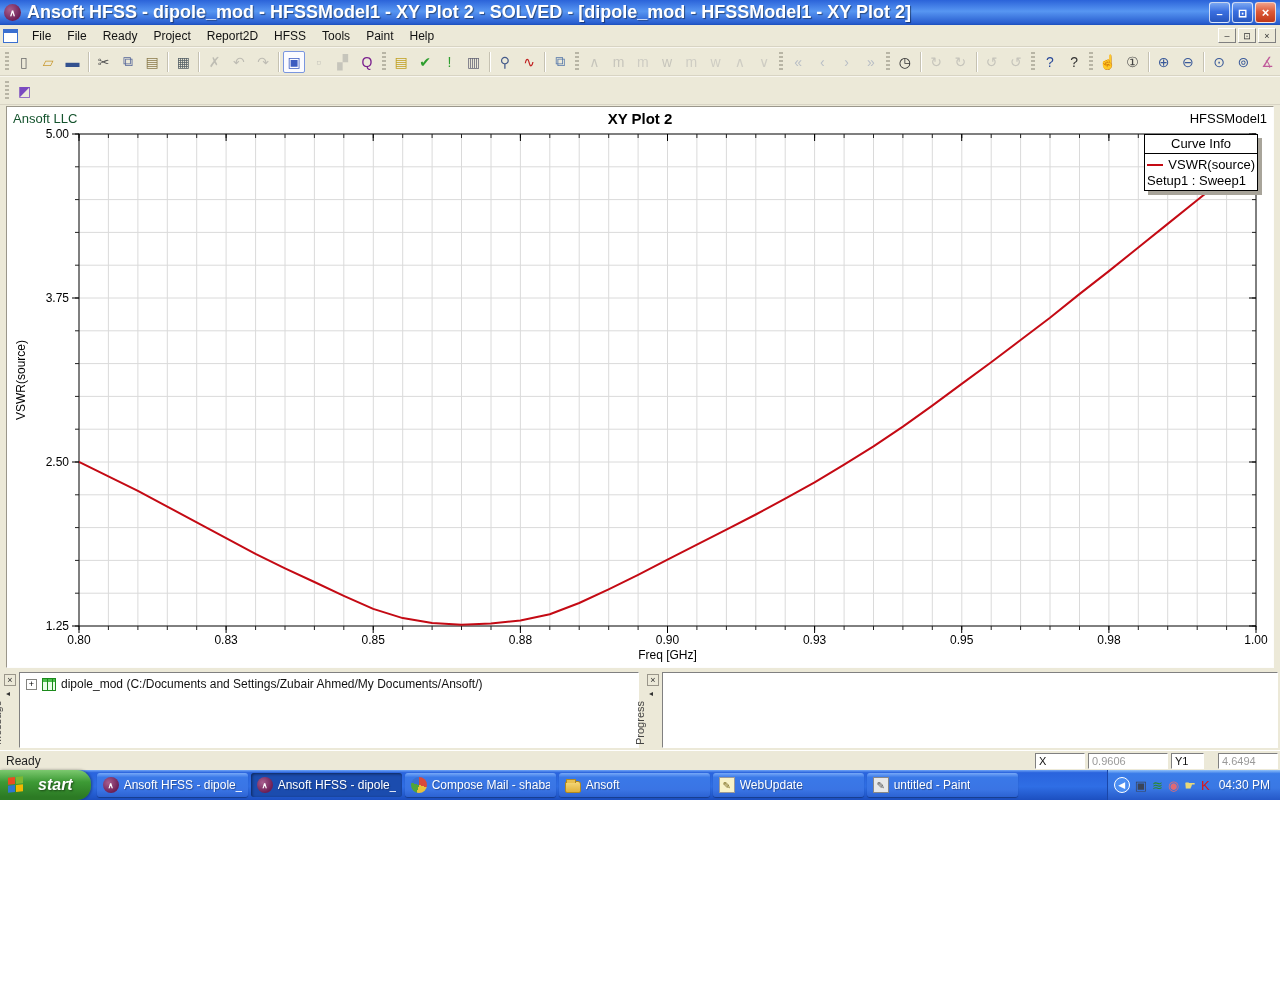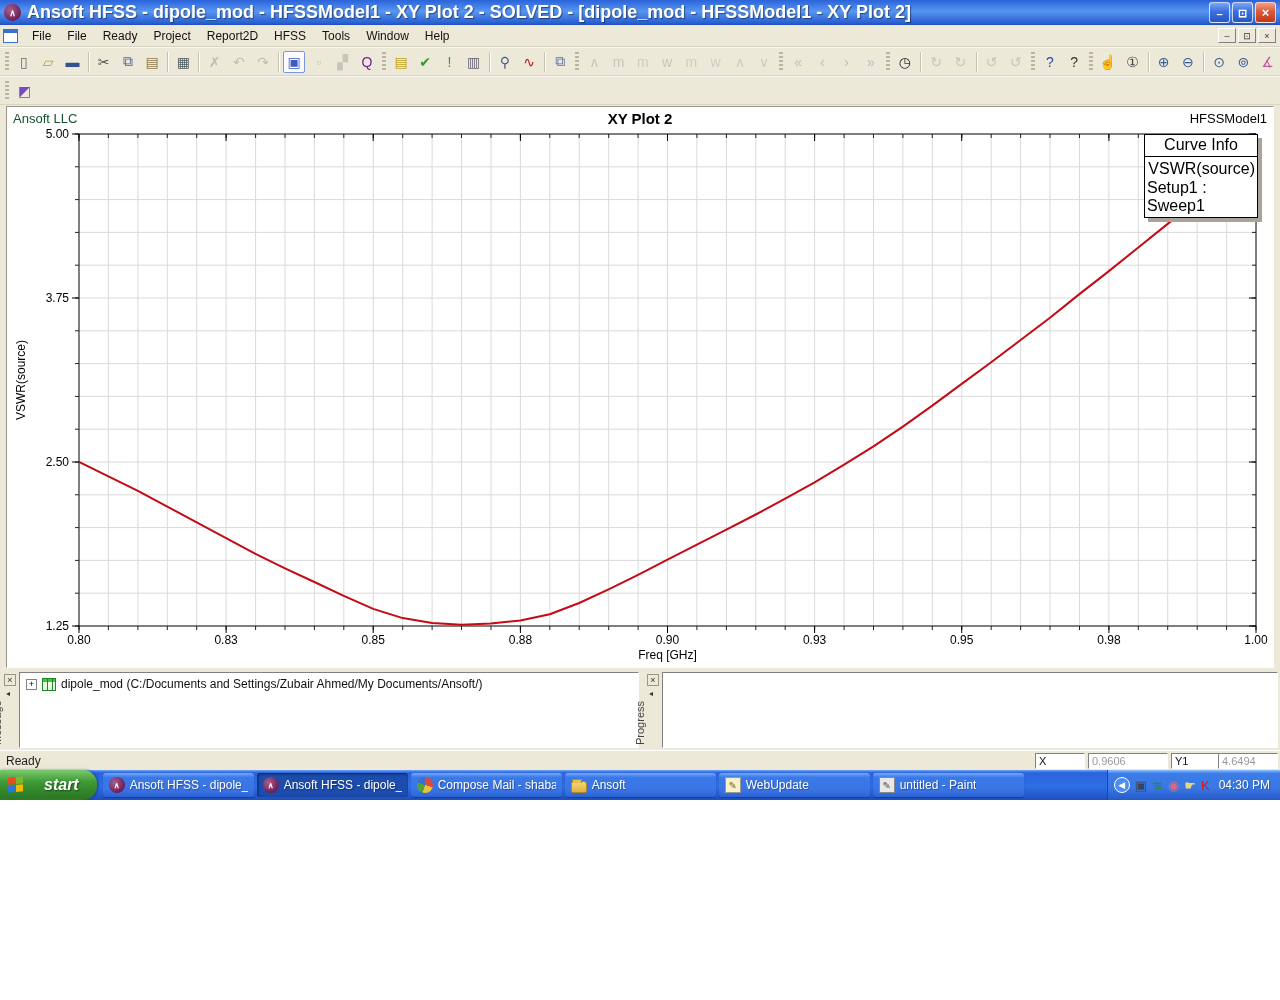--- a/index.html
+++ b/index.html
@@ -43,21 +43,21 @@
   .tbico.dis { opacity:.45; }
 
   
   .plot { position:absolute; left:6px; top:106px; width:1268px; height:562px; background:#fff;
     border:1px solid; border-color:#9a968a #fdfdfd #fdfdfd #9a968a; }
   .plot-company { position:absolute; left:6px; top:4px; font-size:13px; color:#14532d; }
   .plot-title { position:absolute; left:0; right:0; top:3px; text-align:center; font-size:15px; font-weight:bold; color:#000; }
   .plot-model { position:absolute; right:6px; top:4px; font-size:13px; color:#000; }
   #plot-svg { position:absolute; left:0; top:0; }
   .legend { position:absolute; left:1137px; top:27px; width:114px; background:#fff; border:1px solid #000;
-    box-shadow:4px 4px 0 #a8a49a; font-size:16px; color:#000; }
+    box-shadow:4px 4px 0 #a8a49a; font-size:13px; color:#000; }
   .legend-title { text-align:center; border-bottom:1px solid #000; padding:1px 0 2px; }
   .legend-series { display:flex; align-items:center; justify-content:flex-end; gap:5px; padding:3px 2px 1px; }
   .legend-line { width:24px; height:2px; background:#c40a14; display:inline-block; }
   .legend-sweep { padding:0 2px 2px; }
 
   
   .dock { position:absolute; top:672px; height:76px; }
   #dock-left { left:2px; width:637px; }
   #dock-right { left:645px; width:633px; }
   .dock-strip { position:absolute; left:0; top:0; width:17px; height:76px; background:#ece9d8; }
@@ -81,21 +81,21 @@
   .statusbar { position:absolute; left:0; top:750px; width:1280px; height:20px; background:#ece9d8;
     border-top:1px solid #fff; font-size:12px; color:#222; }
   .status-ready { position:absolute; left:6px; top:3px; }
   .sbox { position:absolute; top:2px; height:16px; background:#fff; border:1px solid; border-color:#808080 #fff #fff #808080;
     font-size:11px; padding:1px 3px; color:#111; }
   .sbox.val { color:#9a9a9a; }
 
   
   .taskbar { position:absolute; left:0; top:770px; width:1280px; height:30px;
     background:linear-gradient(180deg,#6fa5f7 0%,#2a64dd 9%,#2f6ee5 55%,#1c4fc0 100%); display:flex; align-items:center; }
-  .startbtn { height:30px; display:flex; align-items:center; gap:20px; padding:0 18px 0 8px;
+  .startbtn { height:30px; display:flex; align-items:center; gap:14px; padding:0 18px 0 8px;
     background:linear-gradient(180deg,#7cc96f 0%,#3d9a35 40%,#2c7a24 90%);
     border-radius:0 14px 14px 0; box-shadow:1px 0 3px rgba(0,0,0,.4); }
   .startbtn .slabel { color:#fff; font-size:16px; font-weight:bold; font-style:italic; text-shadow:1px 1px 2px rgba(0,0,0,.5); }
   .winflag { width:16px; height:16px; display:grid; grid-template-columns:7px 7px; grid-template-rows:7px 7px; gap:1px; transform:skewY(-6deg); }
   .winflag span:nth-child(1){background:#e84c22;} .winflag span:nth-child(2){background:#7eb832;}
   .winflag span:nth-child(3){background:#2e77d0;} .winflag span:nth-child(4){background:#f3b800;}
   #task-buttons { display:flex; align-items:center; gap:3px; margin-left:6px; }
   .taskbtn { width:151px; height:24px; border-radius:3px; display:flex; align-items:center; gap:5px; padding:0 6px;
     background:linear-gradient(180deg,#77a9f8 0%,#3a79e8 18%,#3a74e4 70%,#2c62d2 100%); box-shadow:0 1px 1px rgba(0,0,0,.3); }
   .taskbtn.active { background:#1b4cae; box-shadow:inset 1px 1px 3px rgba(0,0,0,.5); }
@@ -132,21 +132,21 @@
   <div class="menubar">
     <span class="mdi-icon"></span>
     <span id="menu-items" style="display:flex;">
         <span class="menu-item">File</span>
         <span class="menu-item">File</span>
         <span class="menu-item">Ready</span>
         <span class="menu-item">Project</span>
         <span class="menu-item">Report2D</span>
         <span class="menu-item">HFSS</span>
         <span class="menu-item">Tools</span>
-        <span class="menu-item">Window</span>
+        <span class="menu-item">Paint</span>
         <span class="menu-item">Help</span>
       </span>
   </div>
   <div class="mdibtns">
     <span class="mbtn">–</span>
     <span class="mbtn">⊡</span>
     <span class="mbtn">×</span>
   </div>
 
   <div class="toolbar" id="tb-main">
@@ -470,21 +470,21 @@
       <span class="strip-arrow">◂</span>
       <span class="vtab-label">Progress</span>
     </div>
     <div class="dock-content"></div>
   </div>
 
   <div class="statusbar">
     <span class="status-ready">Ready</span>
     <span class="sbox" style="left:1035px; width:50px;">X</span>
     <span class="sbox val" style="left:1088px; width:80px;">0.9606</span>
-    <span class="sbox" style="left:1171px; width:55px;">Y1</span>
+    <span class="sbox" style="left:1171px; width:33px;">Y1</span>
     <span class="sbox val" style="left:1218px; width:60px;">4.6494</span>
   </div>
 
   <div class="taskbar">
     <div class="startbtn">
       <span class="winflag">
           <span></span>
           <span></span>
           <span></span>
           <span></span>

